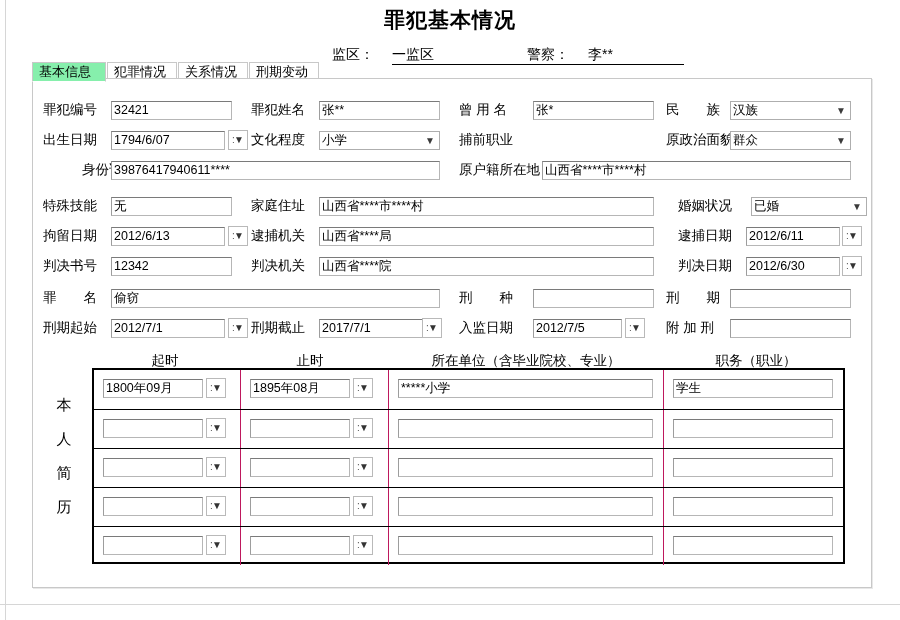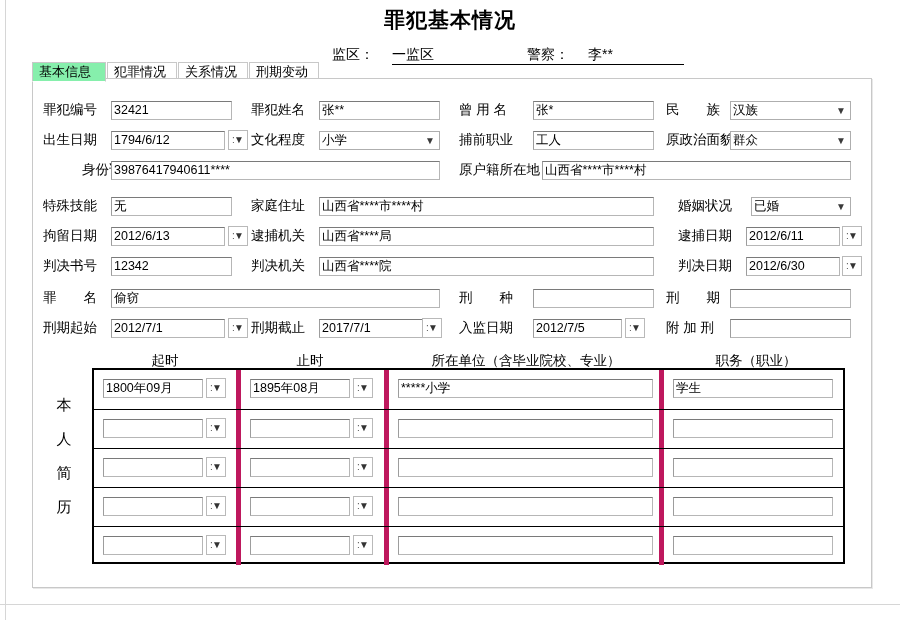--- a/index.html
+++ b/index.html
@@ -65,21 +65,21 @@
 
   
   .res-head{position:absolute;font-size:13.5px;text-align:center;white-space:nowrap;}
   .res-table{
     position:absolute;left:92px;top:368px;width:753px;height:196px;
     border:2px solid #000;box-sizing:border-box;
   }
   .res-row{position:absolute;left:0;width:100%;height:39px;box-sizing:border-box;}
   .res-row + .res-row{border-top:1px solid #000;}
   .res-cell{position:absolute;top:0;height:100%;box-sizing:border-box;}
-  .res-cell.b{border-right:5px solid #be185d;text-decoration:underline;}
+  .res-cell.b{border-right:1px solid #be185d;text-decoration:underline;}
   .vlabel{
     position:absolute;left:48px;top:388px;width:32px;
     font-size:15px;line-height:34px;text-align:center;color:#000;
   }
 </style>
 </head>
 <body>
 
 <div class="win-edge-left"></div>
 <div class="win-edge-bottom"></div>
@@ -111,55 +111,54 @@
   <div class="lab" style="left:426px;top:22px;">曾 用 名</div>
   <div class="tbox" style="left:500px;top:22px;width:121px;">张*</div>
 
   <div class="lab" style="left:633px;top:22px;">民　　族</div>
   <div class="sel" style="left:697px;top:22px;width:121px;">
     <span>汉族</span>
     <span class="caret">▼</span>
   </div>
 
   <div class="lab" style="left:10px;top:52px;">出生日期</div>
-  <div class="tbox" style="left:78px;top:52px;width:114px;">1794/6/12</div>
+  <div class="tbox" style="left:78px;top:52px;width:114px;">1794/6/07</div>
   <div class="dtp" style="left:195px;top:51px;">
     <span class="dots">:</span>
     <span class="caret">▼</span>
   </div>
 
   <div class="lab" style="left:218px;top:52px;">文化程度</div>
   <div class="sel" style="left:286px;top:52px;width:121px;">
     <span>小学</span>
     <span class="caret">▼</span>
   </div>
 
   <div class="lab" style="left:426px;top:52px;">捕前职业</div>
-  <div class="tbox" style="left:500px;top:52px;width:121px;">工人</div>
 
   <div class="lab" style="left:633px;top:52px;">原政治面貌</div>
   <div class="sel" style="left:697px;top:52px;width:121px;">
     <span>群众</span>
     <span class="caret">▼</span>
   </div>
 
   <div class="lab" style="left:10px;top:82px;margin-left:39px;">身份证号</div>
   <div class="tbox" style="left:78px;top:82px;width:329px;">39876417940611****</div>
 
   <div class="lab" style="left:426px;top:82px;">原户籍所在地</div>
   <div class="tbox" style="left:509px;top:82px;width:309px;">山西省****市****村</div>
 
   <div class="lab" style="left:10px;top:118px;">特殊技能</div>
   <div class="tbox" style="left:78px;top:118px;width:121px;">无</div>
 
   <div class="lab" style="left:218px;top:118px;">家庭住址</div>
   <div class="tbox" style="left:286px;top:118px;width:335px;">山西省****市****村</div>
 
   <div class="lab" style="left:645px;top:118px;">婚姻状况</div>
-  <div class="sel" style="left:718px;top:118px;width:100px;">
+  <div class="sel" style="left:718px;top:118px;width:116px;">
     <span>已婚</span>
     <span class="caret">▼</span>
   </div>
 
   <div class="lab" style="left:10px;top:148px;">拘留日期</div>
   <div class="tbox" style="left:78px;top:148px;width:114px;">2012/6/13</div>
   <div class="dtp" style="left:195px;top:147px;">
     <span class="dots">:</span>
     <span class="caret">▼</span>
   </div>

